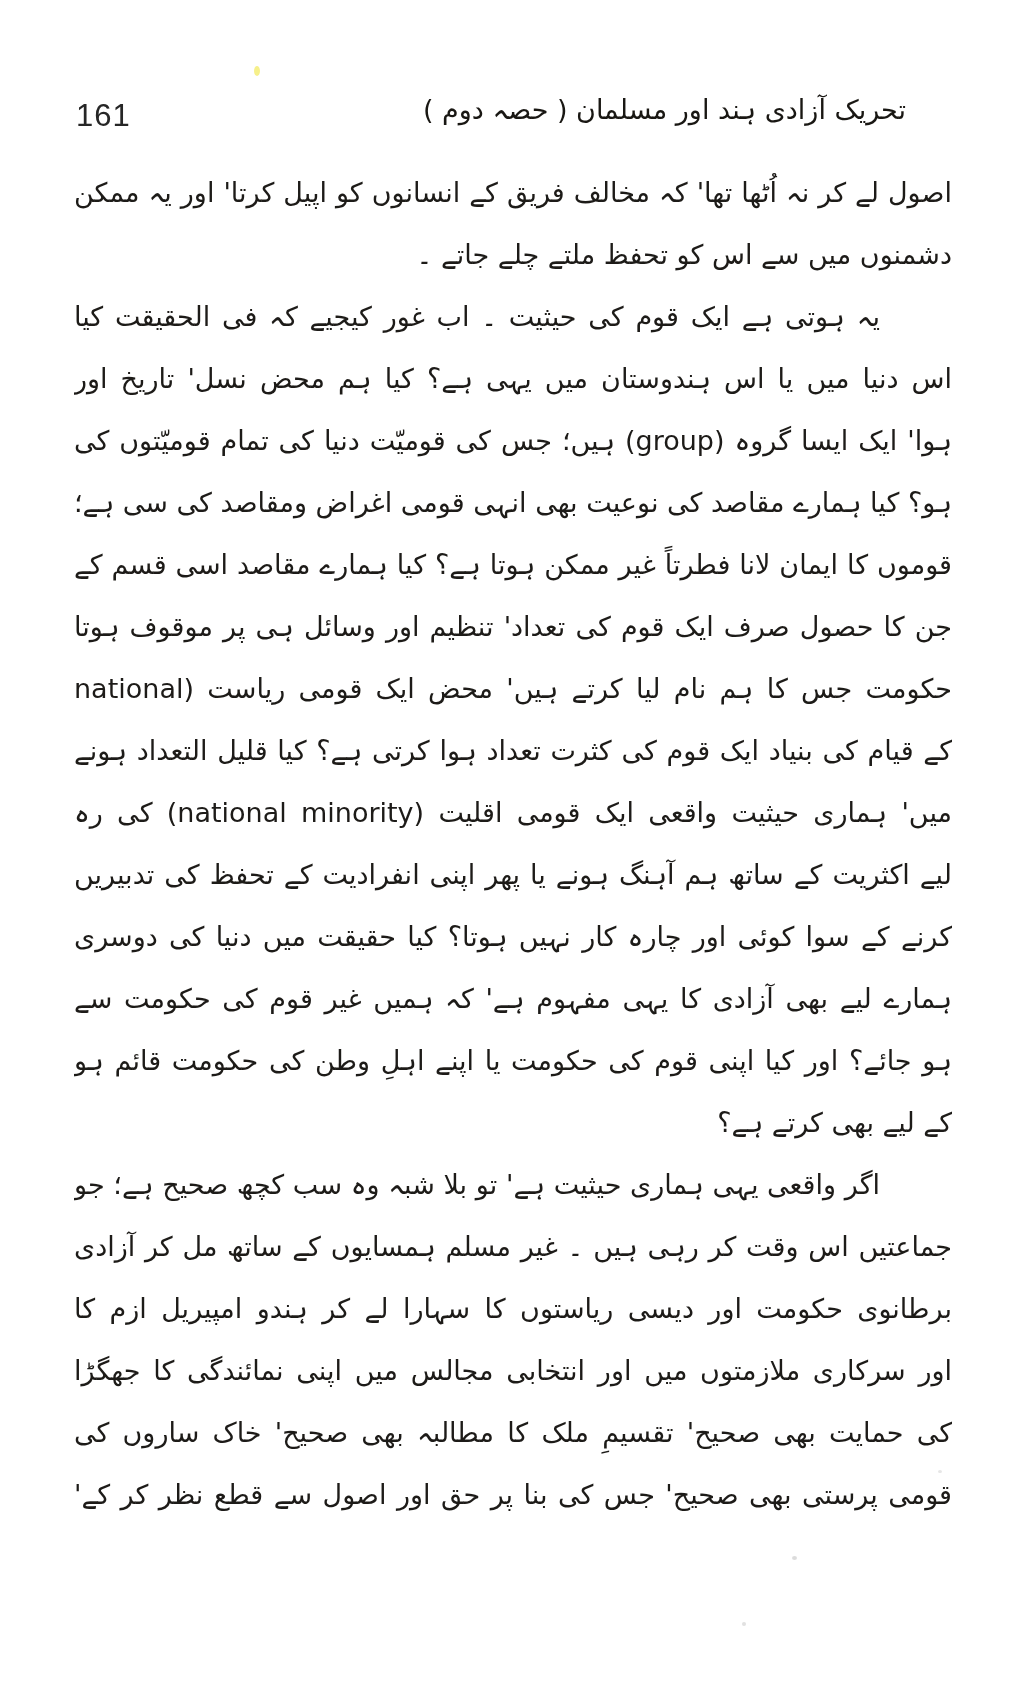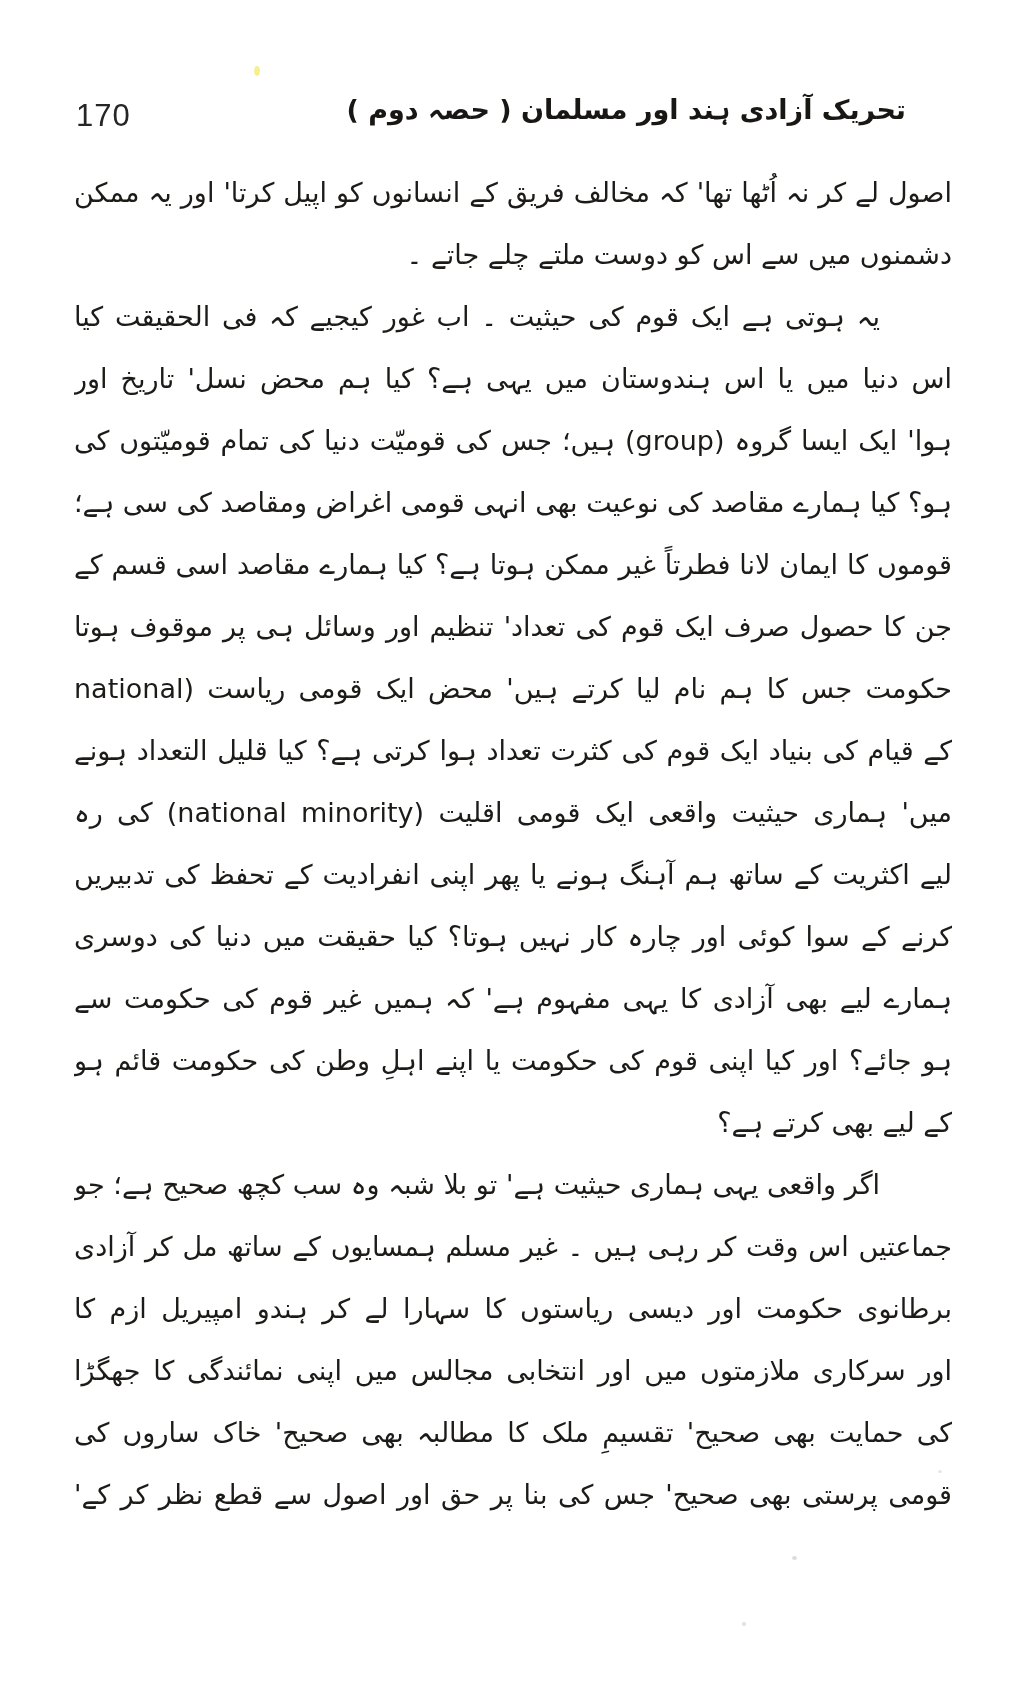--- a/index.html
+++ b/index.html
@@ -13,21 +13,21 @@
   }
   .page-number{
     position:absolute;left:76px;top:98px;
     font-family:"Liberation Sans", sans-serif;
     font-size:31px;font-weight:400;color:#262626;
     letter-spacing:1px;
   }
   .header-title{
     position:absolute;right:118px;top:94px;
     direction:rtl;
-    font-size:27px;font-weight:700;color:#191713;
+    font-size:27px;font-weight:400;color:#191713;
     white-space:nowrap;
   }
   .body-text{
     position:absolute;left:74px;top:162px;width:878px;
     direction:rtl;
   }
   .line{
     height:62px;line-height:62px;
     font-size:27px;color:#1d1b18;
     white-space:nowrap;
@@ -52,27 +52,27 @@
   .speck-yellow{left:254px;top:66px;width:6px;height:10px;background:#f5ee7e;opacity:.9;}
   .speck-gray1{left:792px;top:1556px;width:5px;height:4px;background:#9a9a9a;opacity:.35;}
   .speck-gray2{left:742px;top:1622px;width:4px;height:4px;background:#9a9a9a;opacity:.3;}
   .speck-gray3{left:938px;top:1470px;width:4px;height:3px;background:#9a9a9a;opacity:.25;}
 </style>
 </head>
 <body>
 
 <div class="page">
 
-  <div class="page-number">170</div>
+  <div class="page-number">161</div>
 
   <div class="header-title">تحریک آزادی ہند اور مسلمان ( حصہ دوم )</div>
 
   <div class="body-text" id="body-lines">
       <div class="line full">اصول لے کر نہ اُٹھا تھا' کہ مخالف فریق کے انسانوں کو اپیل کرتا' اور یہ ممکن ہوتا کہ خود</div>
-      <div class="line end">دشمنوں میں سے اس کو دوست ملتے چلے جاتے ۔</div>
+      <div class="line end">دشمنوں میں سے اس کو تحفظ ملتے چلے جاتے ۔</div>
       <div class="line indent">یہ ہوتی ہے ایک قوم کی حیثیت ۔ اب غور کیجیے کہ فی الحقیقت کیا مسلمانوں کی حیثیت</div>
       <div class="line full">اس دنیا میں یا اس ہندوستان میں یہی ہے؟ کیا ہم محض نسل' تاریخ اور موروثی تمدّن کا بنایا</div>
       <div class="line full">ہوا' ایک ایسا گروہ (group) ہیں؛ جس کی قومیّت دنیا کی تمام قومیّتوں کی طرح نا قابلِ تبلیغ</div>
       <div class="line full">ہو؟ کیا ہمارے مقاصد کی نوعیت بھی انہی قومی اغراض ومقاصد کی سی ہے؛ جن پر دوسری</div>
       <div class="line full">قوموں کا ایمان لانا فطرتاً غیر ممکن ہوتا ہے؟ کیا ہمارے مقاصد اسی قسم کے قومی مقاصد ہیں'</div>
       <div class="line full">جن کا حصول صرف ایک قوم کی تعداد' تنظیم اور وسائل ہی پر موقوف ہوتا ہے؟ کیا وہ اسلامی</div>
       <div class="line full">حکومت جس کا ہم نام لیا کرتے ہیں' محض ایک قومی ریاست (national state) ہے؛ جس</div>
       <div class="line full">کے قیام کی بنیاد ایک قوم کی کثرت تعداد ہوا کرتی ہے؟ کیا قلیل التعداد ہونے کی صورت</div>
       <div class="line full">میں' ہماری حیثیت واقعی ایک قومی اقلیت (national minority) کی رہ جاتی ہے؛ جس کے</div>
       <div class="line full">لیے اکثریت کے ساتھ ہم آہنگ ہونے یا پھر اپنی انفرادیت کے تحفظ کی تدبیریں اختیار</div>

